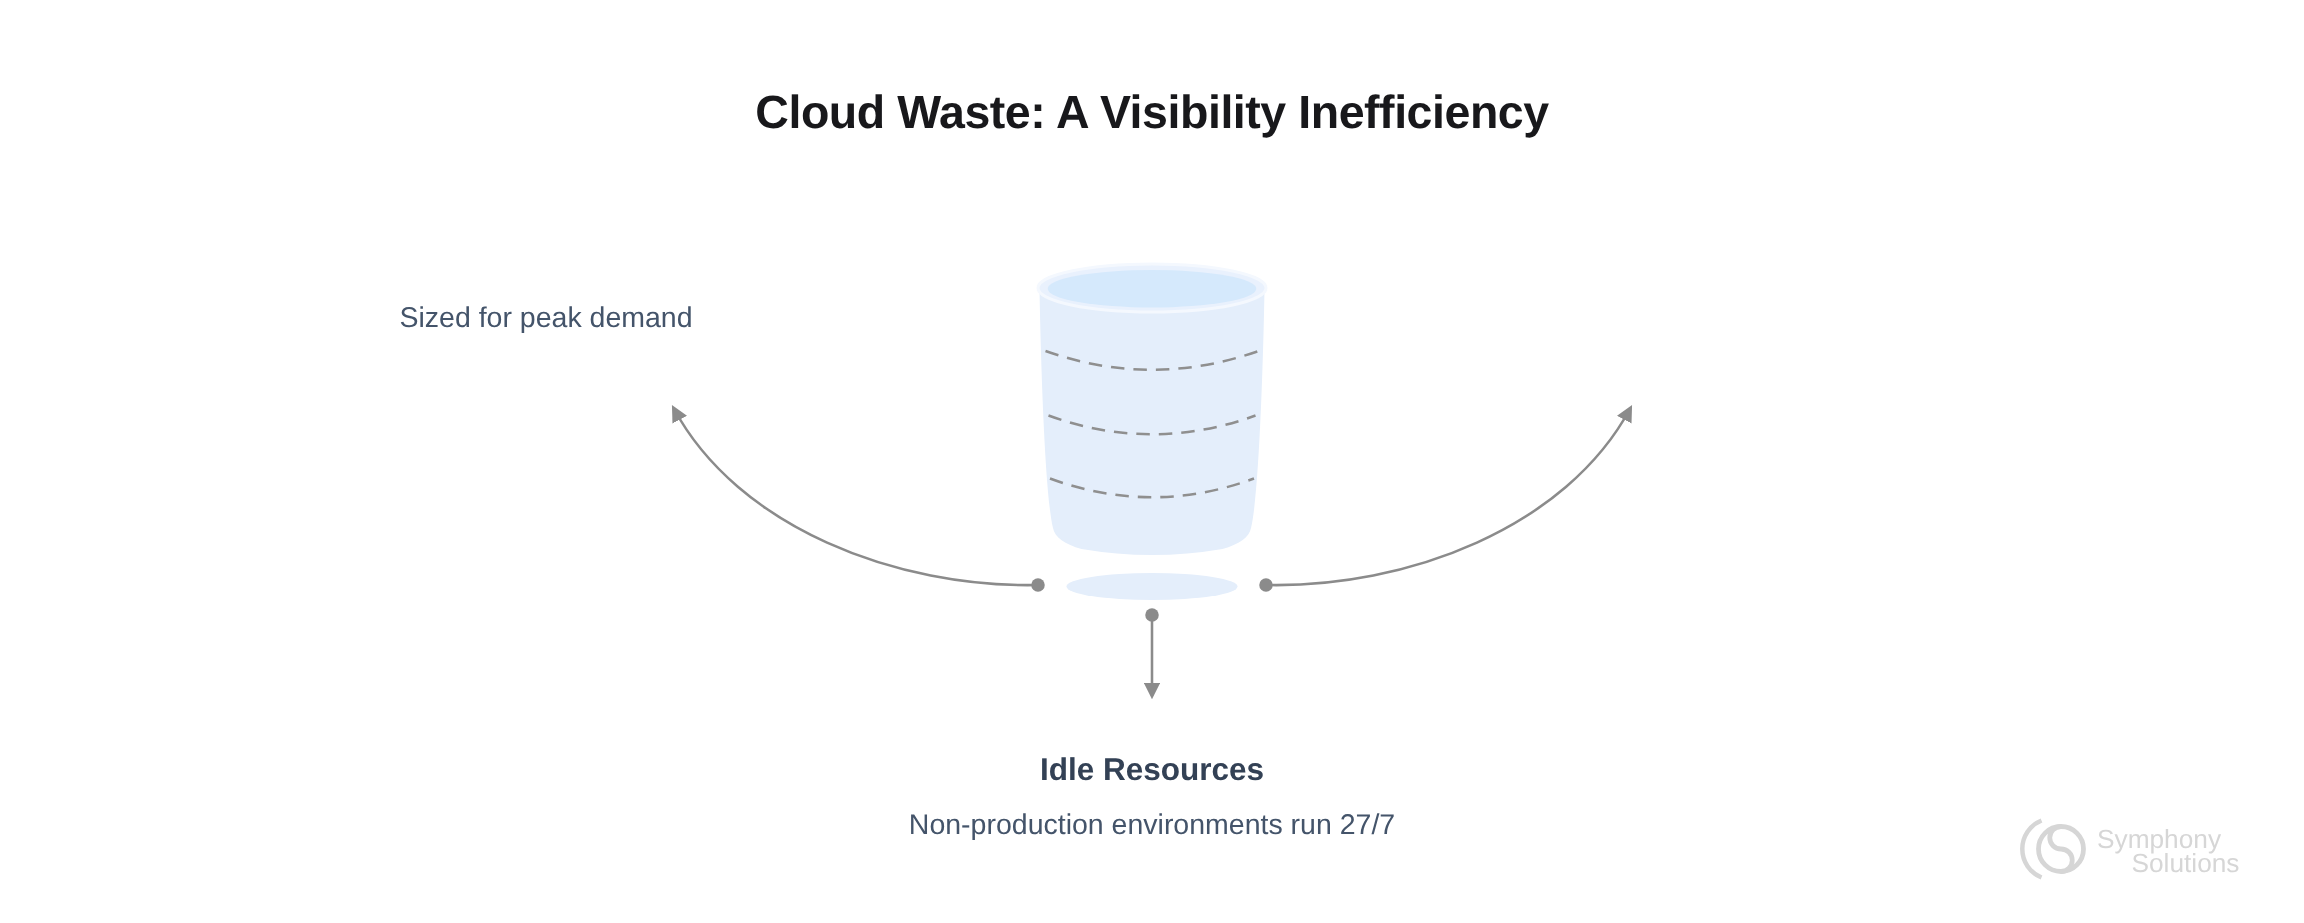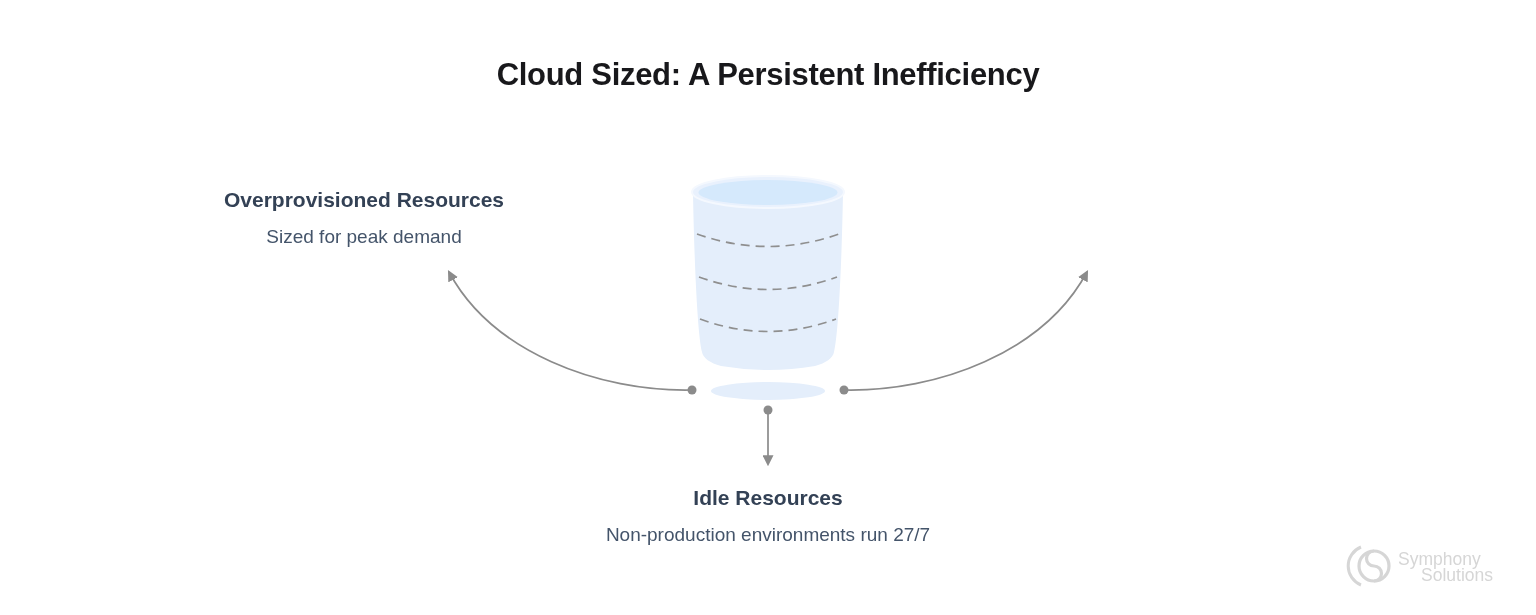--- a/index.html
+++ b/index.html
@@ -40,35 +40,35 @@
   }
   .callout .subtext {
     font-size: 19px;
     font-weight: 400;
     color: #44546a;
     line-height: 22px;
     margin-top: 14px;
   }
   .callout-left   { left: 164px; top: 188px; width: 400px; }
   .callout-right  { left: 907px; top: 185px; width: 400px; }
-  .callout-bottom { left: 568px; top: 486px; width: 400px; }
+  .callout-bottom { left: 568px; top: 502px; width: 400px; }
   .scene-svg {
     position: absolute;
     left: 0;
     top: 0;
     width: 1536px;
     height: 615px;
   }
 </style>
 </head>
 <body>
 
 <div class="canvas">
 
-  <div class="diagram-title">Cloud Sized: A Persistent Inefficiency</div>
+  <div class="diagram-title">Cloud Waste: A Visibility Inefficiency</div>
 
   <svg class="scene-svg" viewBox="0 0 1536 615" xmlns="http://www.w3.org/2000/svg">
     <defs>
       <marker id="arrowhead" viewBox="0 0 10 10" refX="8" refY="5" markerWidth="11" markerHeight="11" markerUnits="userSpaceOnUse" orient="auto">
         <path d="M0,0 L10,5 L0,10 Z" fill="#8b8b8b"></path>
       </marker>
     </defs>
 
     <g>
       <path d="M 693,193
@@ -104,21 +104,20 @@
     <g>
       <path d="M 1361,547 A 20.5,20.5 0 0 0 1361,585" fill="none" stroke-width="3" stroke="#d6d6d6"></path>
       <circle cx="1374" cy="566" r="15" fill="none" stroke-width="3.2" stroke="#d6d6d6"></circle>
       <path d="M 1374,551 A 7.5,7.5 0 0 0 1374,566 A 7.5,7.5 0 0 1 1374,581" fill="none" stroke-width="3.2" stroke="#d6d6d6"></path>
       <text x="1398" y="565" font-size="17.5" font-family="Liberation Sans, sans-serif" fill="#d6d6d6">Symphony</text>
       <text x="1421" y="581" font-size="17.5" font-family="Liberation Sans, sans-serif" fill="#d6d6d6">Solutions</text>
     </g>
   </svg>
 
   <div class="callout callout-left">
-    <div class="heading">Overprovisioned Resources</div>
     <div class="subtext">Sized for peak demand</div>
   </div>
 
 
   <div class="callout callout-bottom">
     <div class="heading">Idle Resources</div>
     <div class="subtext">Non-production environments run 27/7</div>
   </div>
 
 </div>

